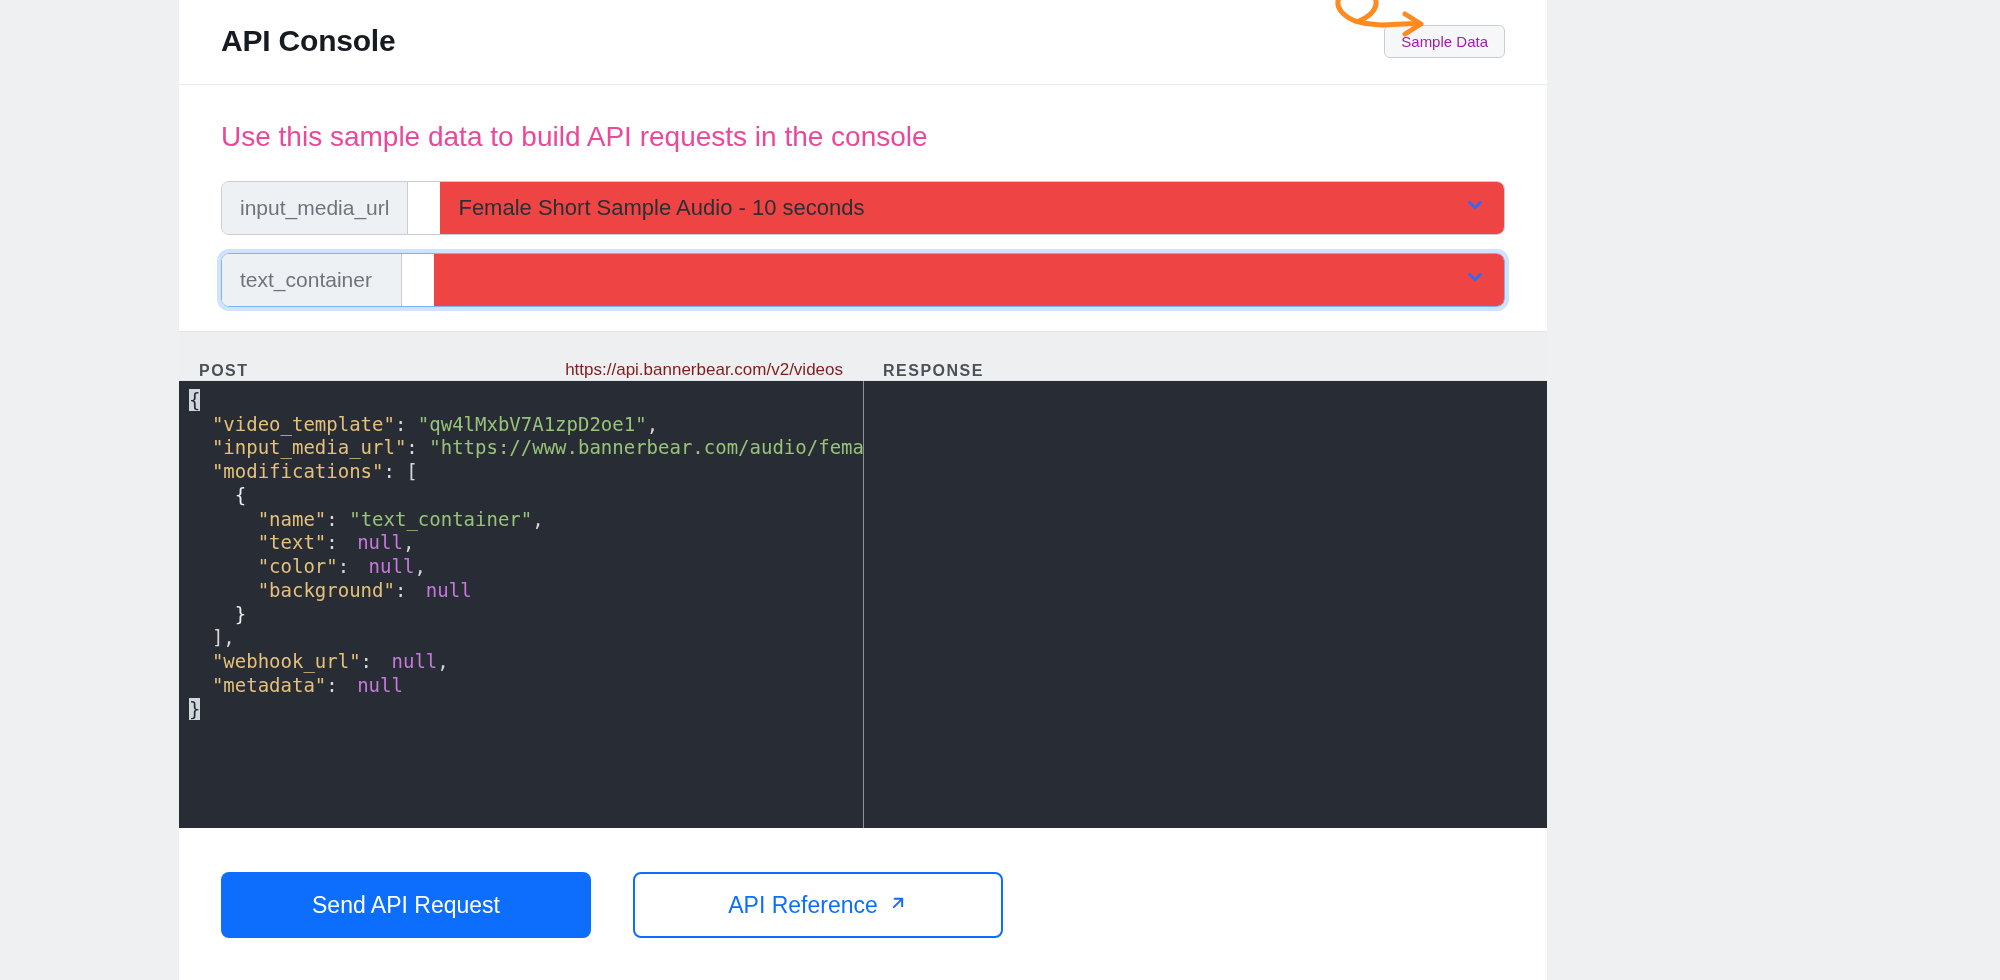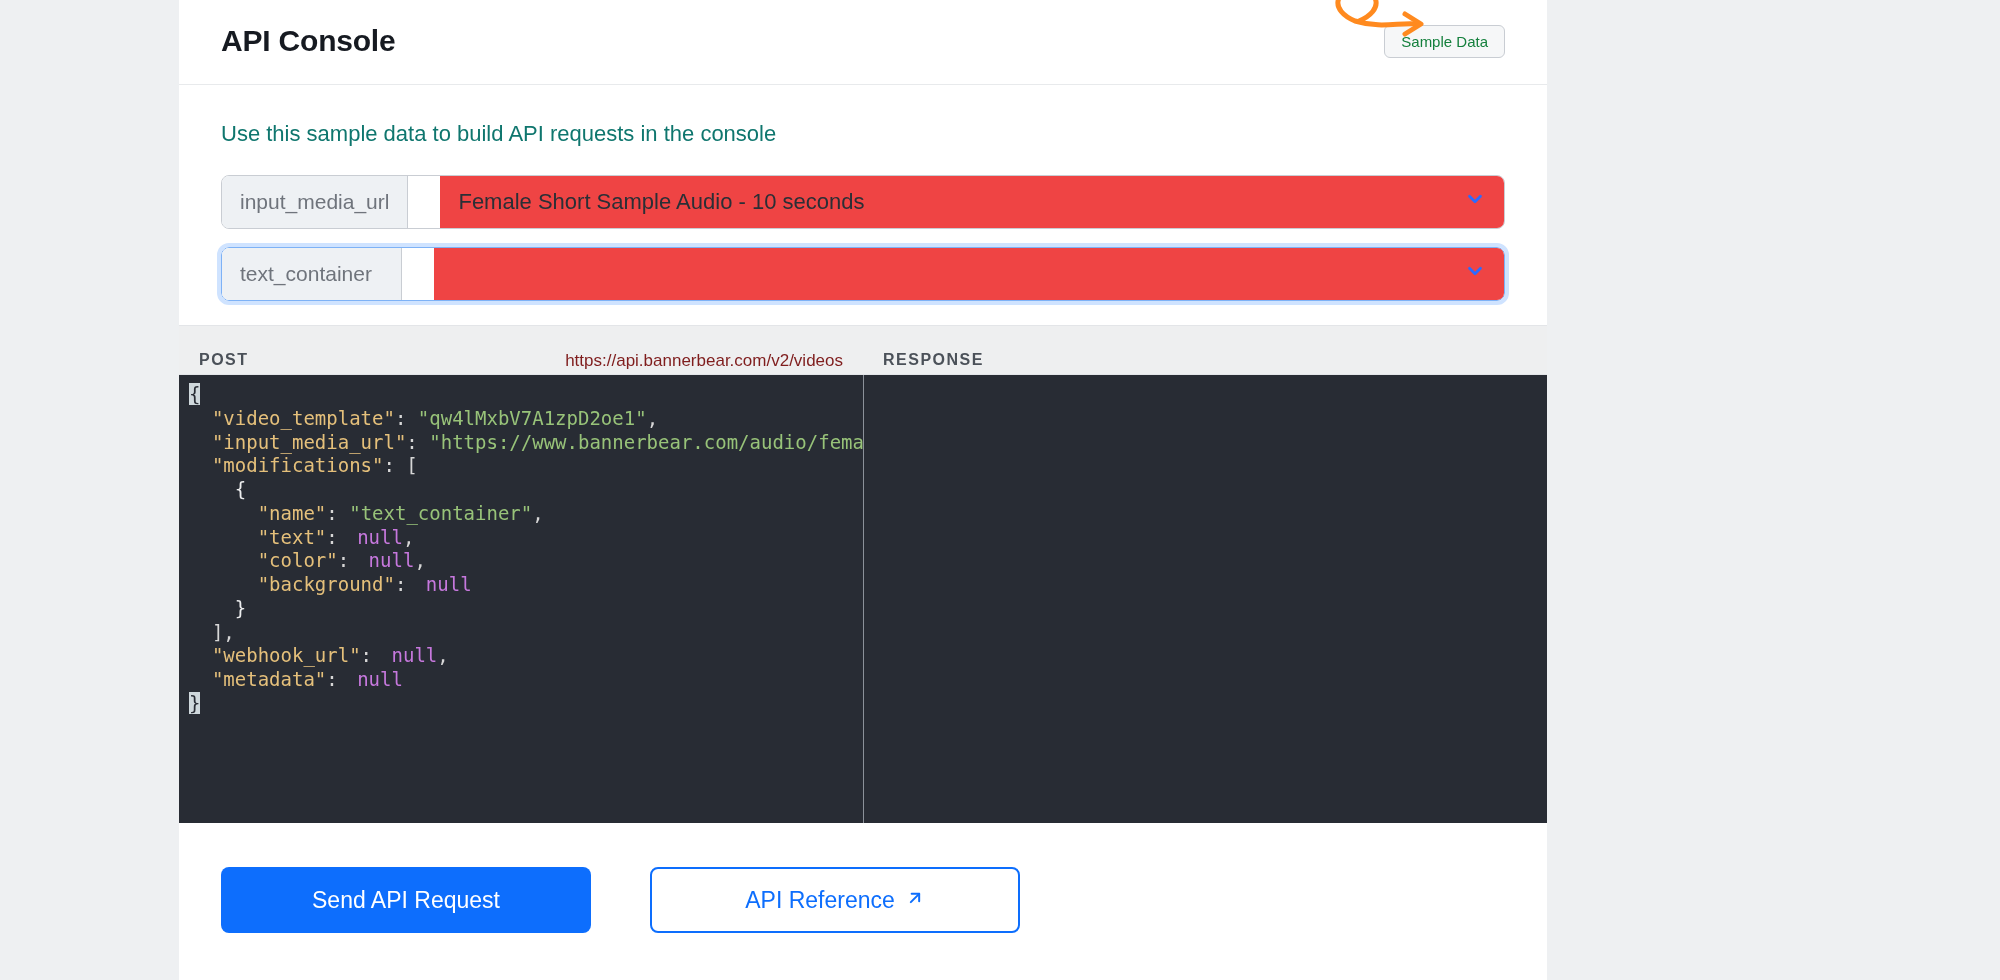--- a/index.html
+++ b/index.html
@@ -44,31 +44,31 @@
     color: #161a21;
   }
   .arrow-wrap {
     position:absolute;
     right: 120px;
     top: -12px;
     pointer-events:none;
   }
   .sample-btn {
     font-size: 15px;
-    color: #15803d;
+    color: #a21caf;
     border: 1px solid #c9cdd3;
     background: #f6f7f8;
     border-radius: 6px;
     padding: 7px 16px;
     cursor: pointer;
   }
   .explain {
     padding: 36px 42px 10px 42px;
-    color: #0f766e;
-    font-size: 22px;
+    color: #ec4899;
+    font-size: 28px;
   }
   .controls {
     padding: 0 42px 24px 42px;
   }
   .input-row {
     display: flex;
     border: 1px solid #c9cdd3;
     border-radius: 8px;
     margin-top: 18px;
     overflow: hidden;
@@ -109,28 +109,27 @@
   .code-bar {
     display: flex;
     height: 50px;
     background: #eeeff0;
     border-top: 1px solid #e3e5e8;
     border-bottom: 1px solid #e3e5e8;
   }
   .code-bar .half {
     flex: 1;
     display: flex;
-    align-items: flex-start;
+    align-items: flex-end;
     padding: 0 20px;
     font-size: 16px;
     letter-spacing: 1.5px;
     font-weight: 700;
     color: #4b5159;
     text-transform: uppercase;
-    margin-top: 25px;
   }
   .code-bar .half.left { justify-content: space-between; }
   .endpoint {
     text-transform: none;
     letter-spacing: 0;
     font-weight: 400;
     color: #7f1d1d;
     font-size: 17px;
   }
   .code-body {
@@ -151,21 +150,21 @@
   .tok-brace  { color: #ecedee; }
   .tok-key    { color: #e5c07b; }
   .tok-str    { color: #98c379; }
   .tok-null   { color: #c678dd; margin-left: 8px; }
   .tok-punct  { color: #d7d7d7; }
   .cursor     { background:#cfd8dc; color:#282c34; }
   .code-line { white-space: pre; }
   .actions {
     padding: 44px 30px 42px 42px;
     display: flex;
-    gap: 59px;
+    gap: 42px;
   }
   .btn {
     height: 66px;
     border-radius: 8px;
     font-size: 23px;
     font-weight: 500;
     display: inline-flex;
     align-items: center;
     justify-content: center;
     cursor: pointer;

